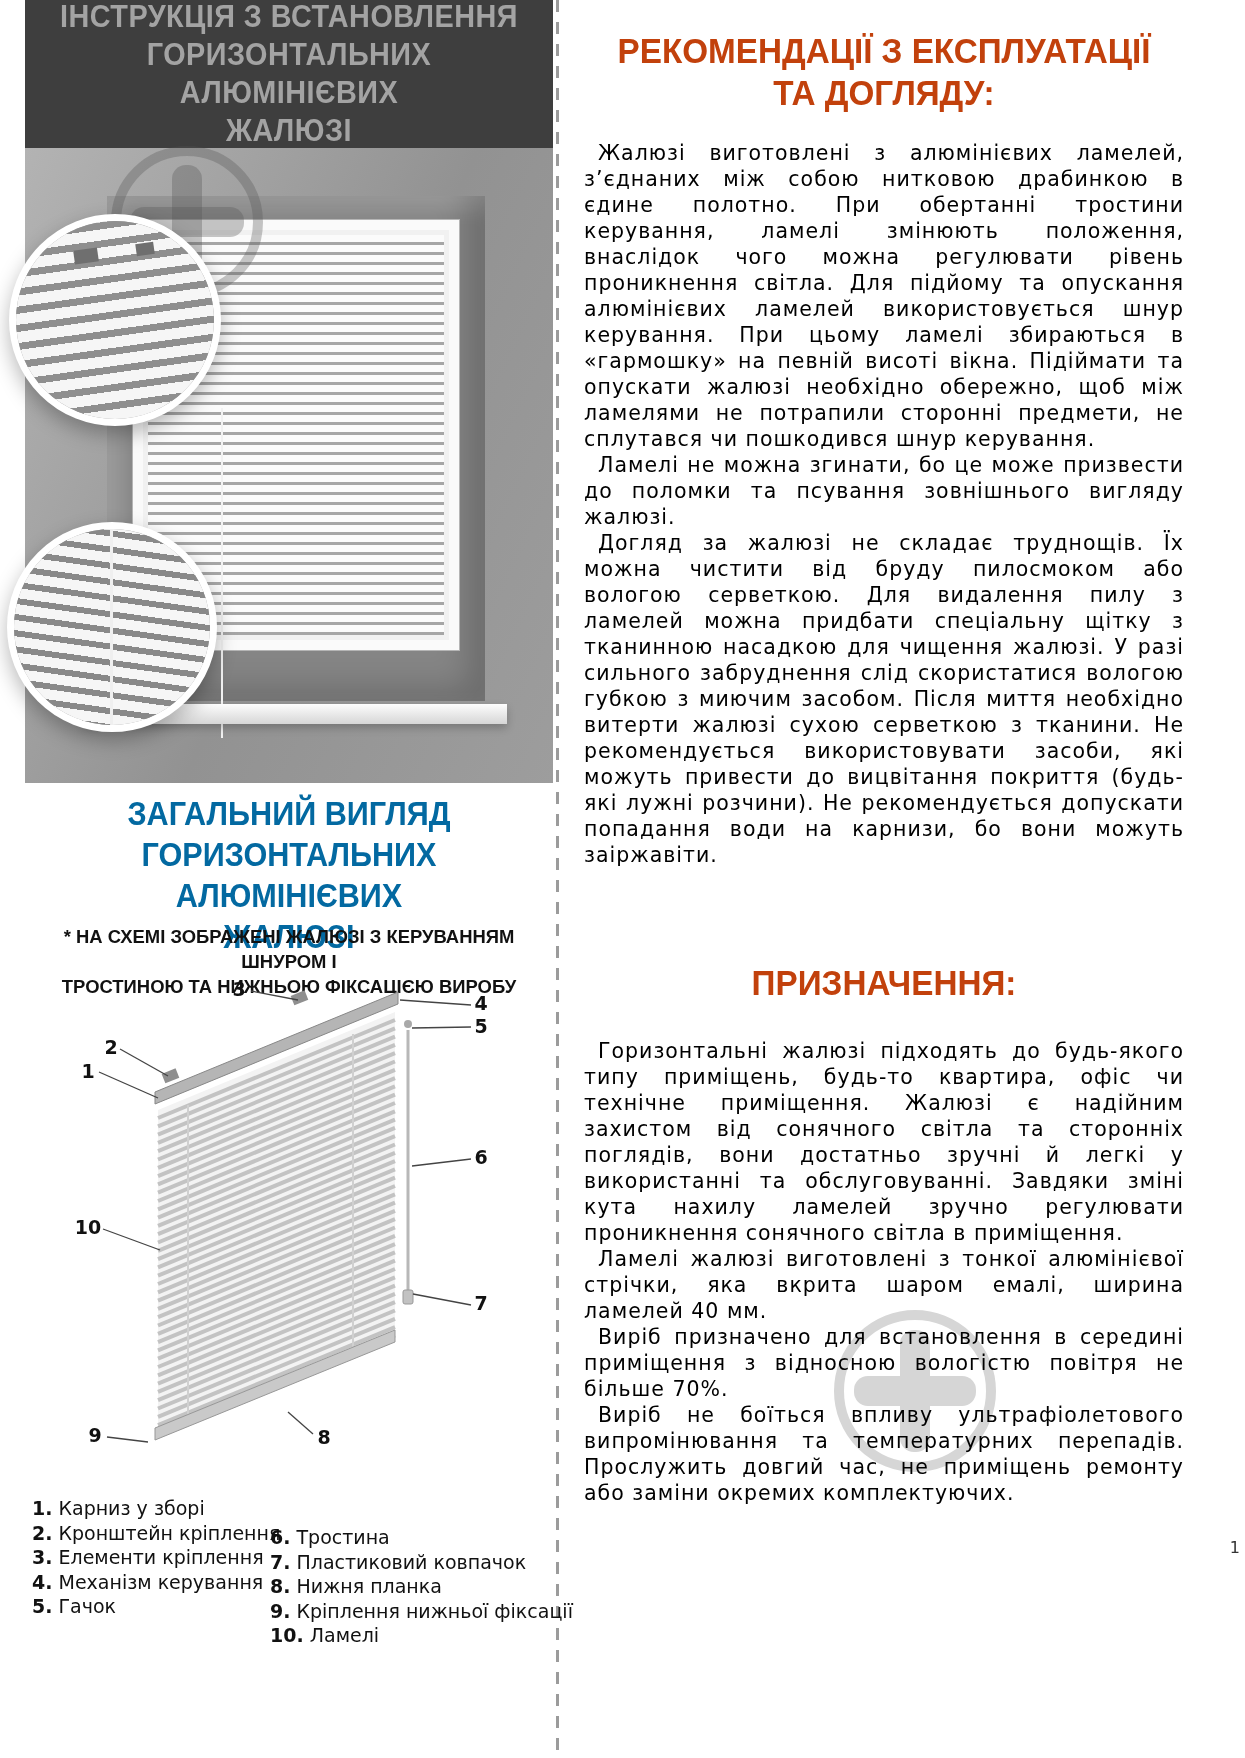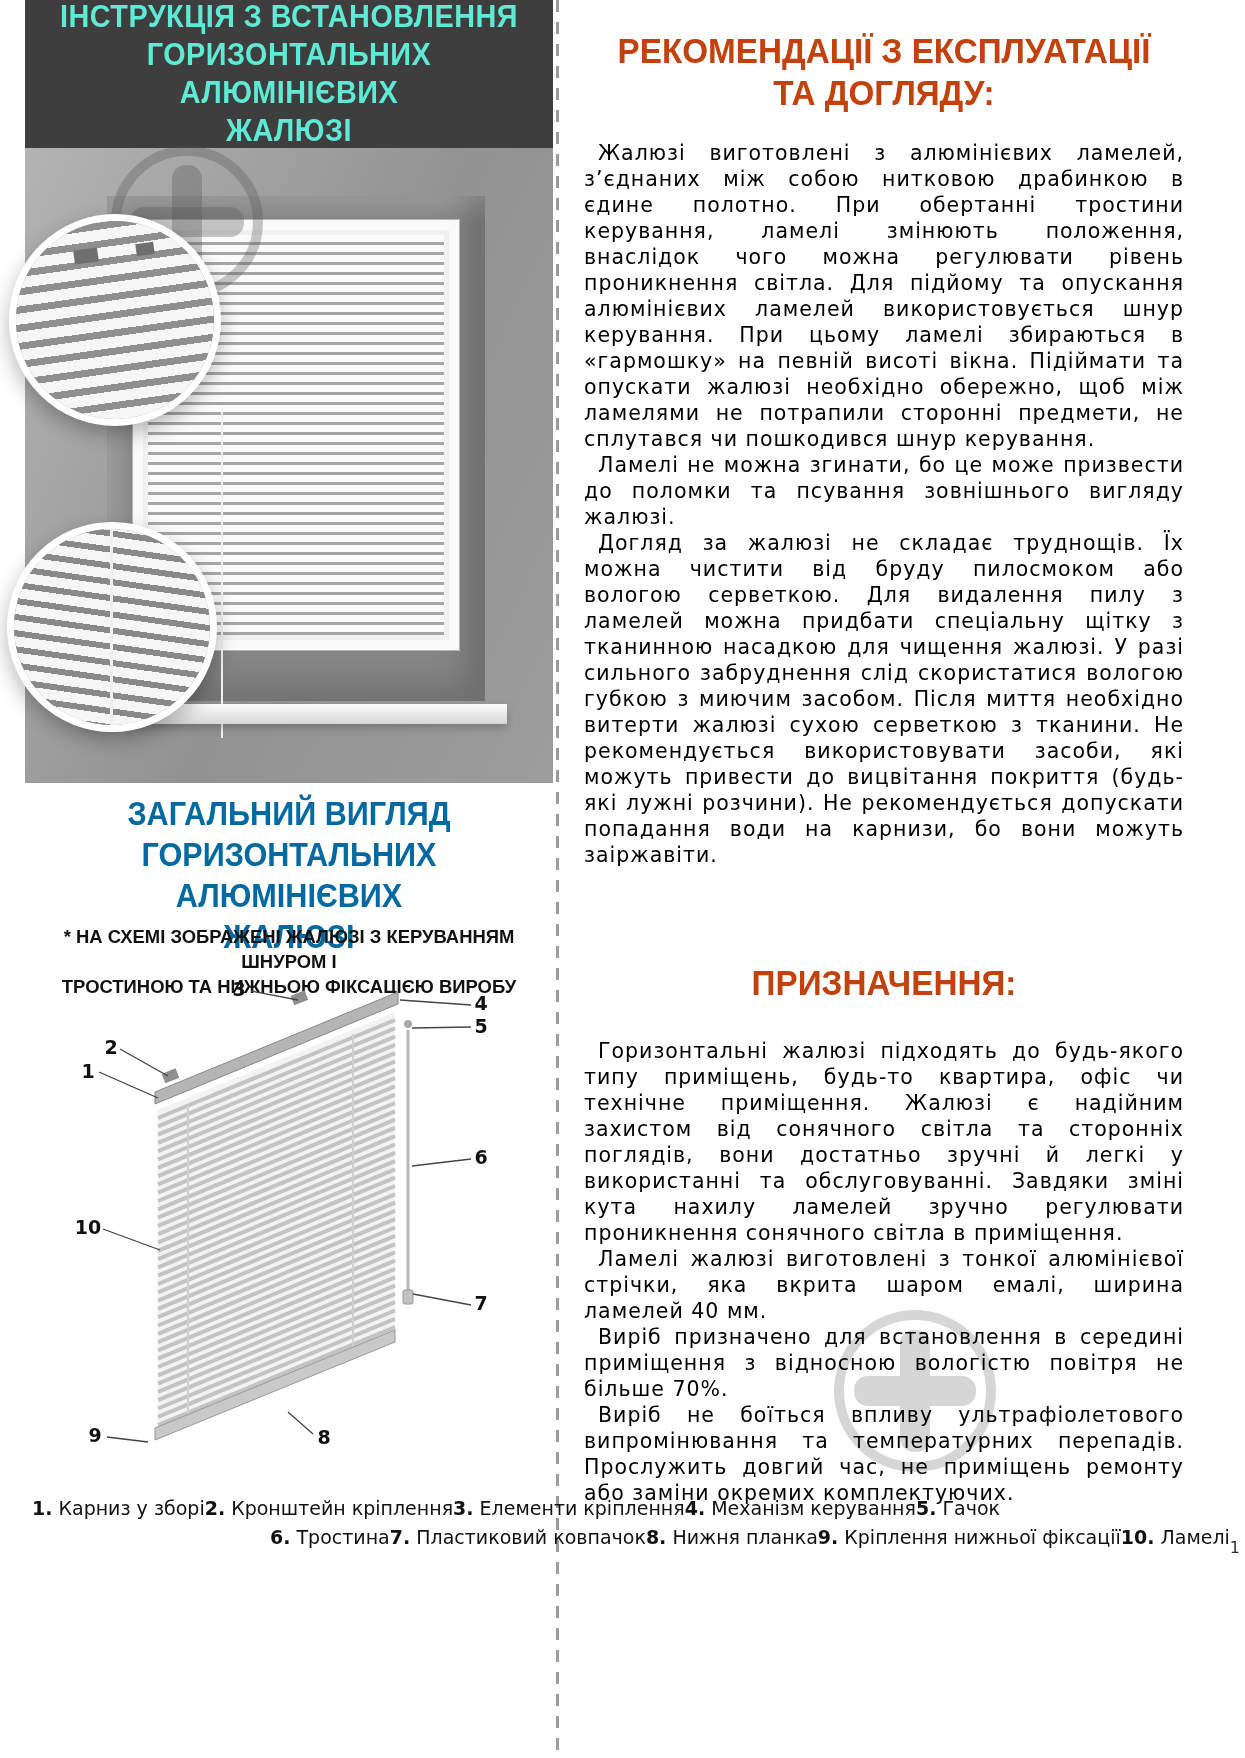--- a/index.html
+++ b/index.html
@@ -21,21 +21,21 @@
     width: 3px; height: 100%;
     background: repeating-linear-gradient(180deg, #9b9b9b 0 12px, transparent 12px 22px);
   }
 
   
   .hdr {
     position: absolute;
     left: 25px; top: 0;
     width: 528px; height: 148px;
     background: #3e3e3e;
-    color: #5eead4;
+    color: #a3a3a3;
     display: flex; flex-direction: column; justify-content: center;
     text-align: center;
   }
   .hdr-line {
     font-family: "Liberation Sans", sans-serif;
     font-weight: 800;
     font-size: 31px; line-height: 38px;
     transform: scaleX(.93);
     letter-spacing: .5px;
   }
@@ -134,21 +134,21 @@
     font-family: "DejaVu Sans", sans-serif;
     font-weight: 700; font-size: 19px; fill: #111;
     text-anchor: middle;
   }
 
   
   .legend {
     position: absolute; left: 32px; top: 1496px; width: 521px;
     display: flex;
   }
-  .leg-col { display: flex; flex-direction: row; }
+  .leg-col { display: flex; flex-direction: column; }
   .leg-col1 { width: 238px; }
   .leg-col2 { flex: 1; margin-top: 29px; }
   .leg-item { font-size: 19px; line-height: 24.5px; white-space: nowrap; }
   .leg-num { font-weight: 700; }
 
   
   .rcol { position: absolute; left: 584px; top: 30px; width: 600px; z-index: 2; }
   .sec-title { text-align: center; color: #c2410c; }
   .sec-line {
     font-family: "Liberation Sans", sans-serif;

